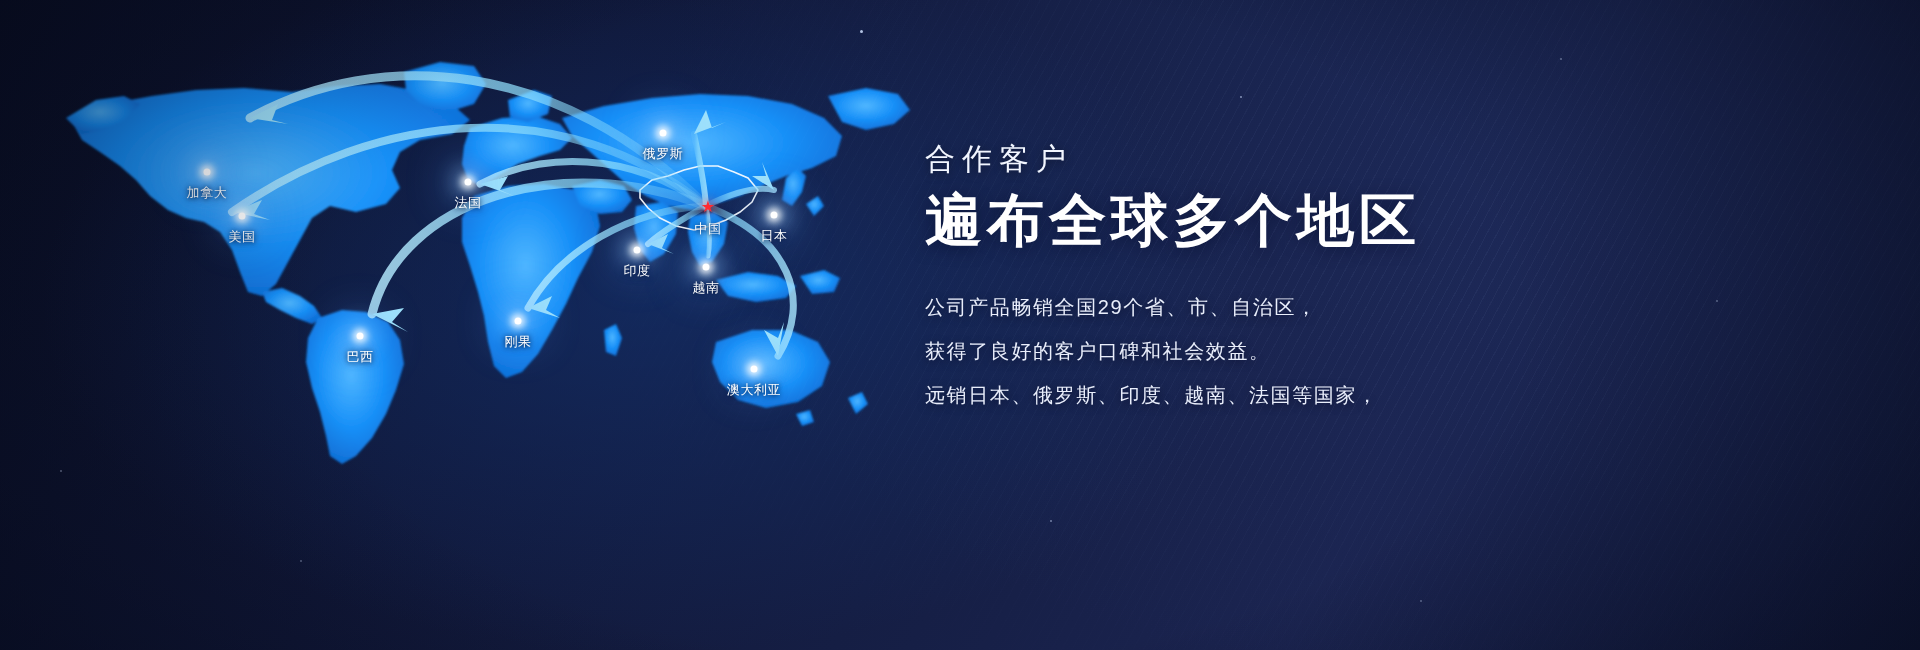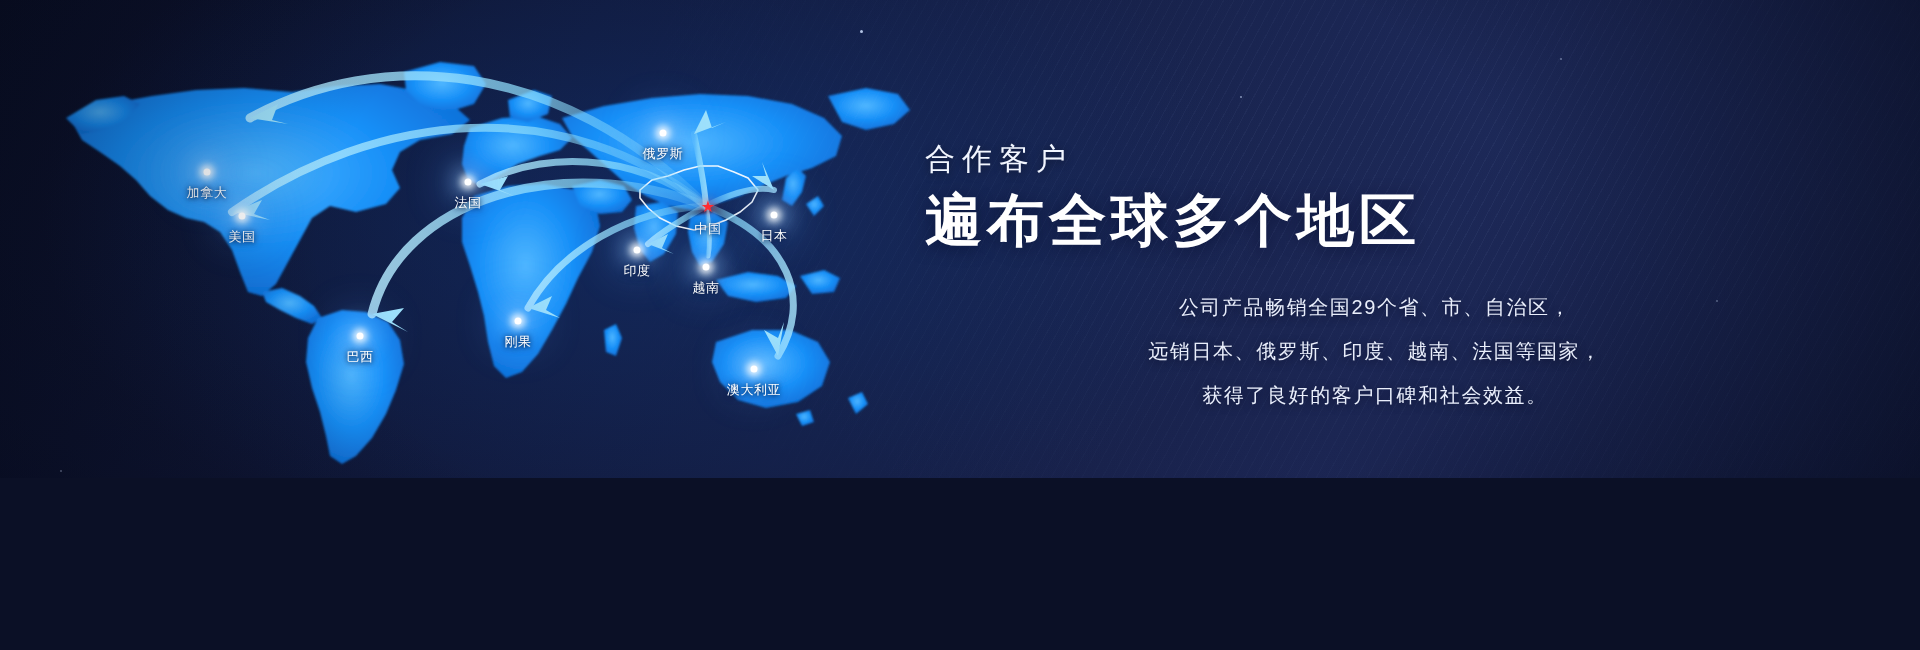--- a/index.html
+++ b/index.html
@@ -1,17 +1,17 @@
 <!DOCTYPE html>
 <html><head>
 <meta charset="utf-8">
 <style>
   html,body{margin:0;padding:0;background:#0b1026;}
   #stage{
-    position:relative;width:1920px;height:478px;overflow:hidden;
+    position:relative;width:1920px;height:650px;overflow:hidden;
     font-family:"Liberation Sans","DejaVu Sans",sans-serif;
     background:
       radial-gradient(ellipse 900px 520px at 34% 46%, rgba(20,54,120,.55) 0%, rgba(12,24,62,0) 68%),
       radial-gradient(ellipse 1200px 800px at 78% 20%, rgba(30,45,95,.55) 0%, rgba(10,16,44,0) 70%),
       linear-gradient(118deg,#0a0f25 0%,#101737 28%,#151e44 52%,#1b2450 72%,#121a3c 100%);
   }
   
   .tex{position:absolute;inset:0;pointer-events:none;}
   .tex.dots{
     background-image:
@@ -68,21 +68,21 @@
     line-height:1.25;margin:0 0 8px 0;
     text-shadow:0 2px 10px rgba(0,0,0,.45);
   }
   .headline{
     font-size:57px;font-weight:700;color:#ffffff;letter-spacing:5px;
     line-height:1.2;margin:0 0 38px 0;
     text-shadow:0 3px 16px rgba(0,10,40,.55);
   }
   .body p{
     margin:0 0 13px 0;font-size:20px;color:#e9eefb;letter-spacing:1.6px;
-    line-height:1.55;text-shadow:0 2px 8px rgba(0,6,28,.55);text-align:center;
+    line-height:1.55;text-shadow:0 2px 8px rgba(0,6,28,.55);
   }
   .body p:last-child{margin-bottom:0;}
 </style>
 </head>
 <body>
 
 <div id="stage">
 
   <div id="mapwrap">
     <svg viewBox="0 0 1000 650" preserveAspectRatio="none" aria-hidden="true">
@@ -263,18 +263,18 @@
     <span style="left:300px;top:560px;width:2px;height:2px;opacity:.4"></span>
     <span style="left:1420px;top:600px;width:2px;height:2px;opacity:.4"></span>
   </div>
   <div class="vig"></div>
 
   <div id="panel">
     <div class="kicker">合作客户</div>
     <div class="headline">遍布全球多个地区</div>
     <div class="body">
       <p>公司产品畅销全国29个省、市、自治区，</p>
+      <p>获得了良好的客户口碑和社会效益。</p>
       <p>远销日本、俄罗斯、印度、越南、法国等国家，</p>
-      <p>获得了良好的客户口碑和社会效益。</p>
     </div>
   </div>
 
 </div>
 
 </body></html>

